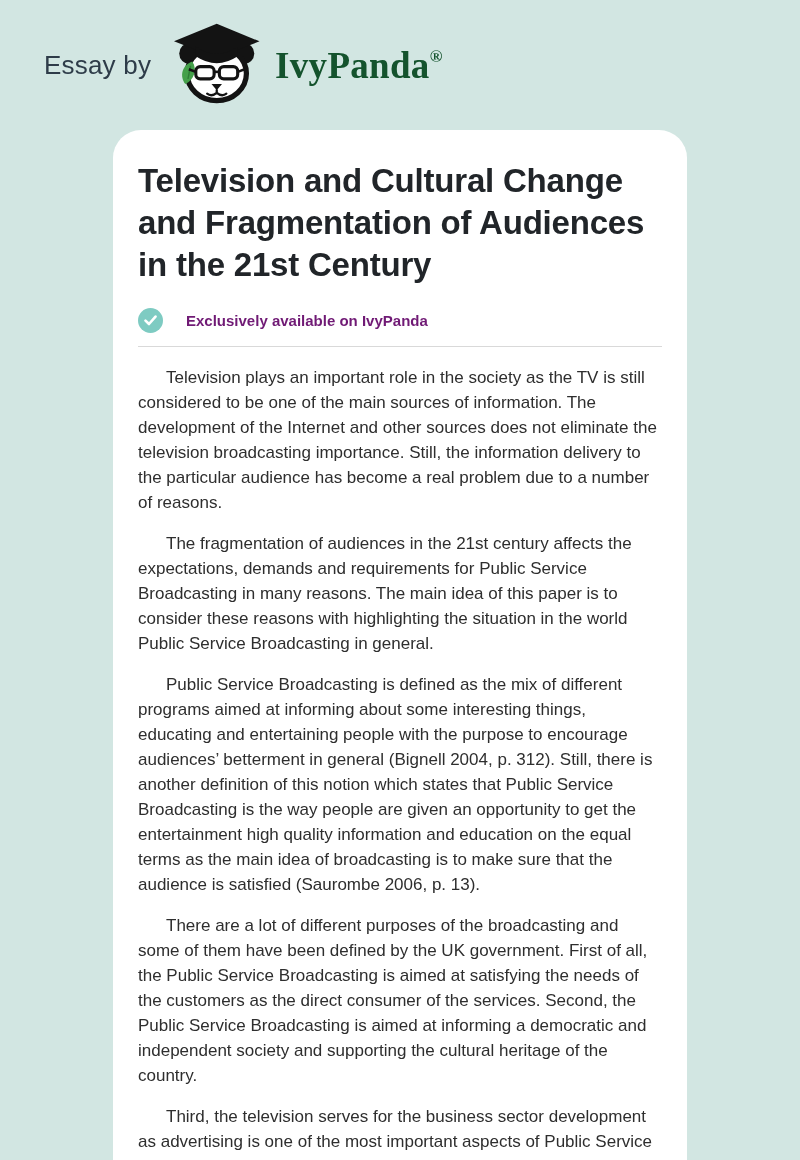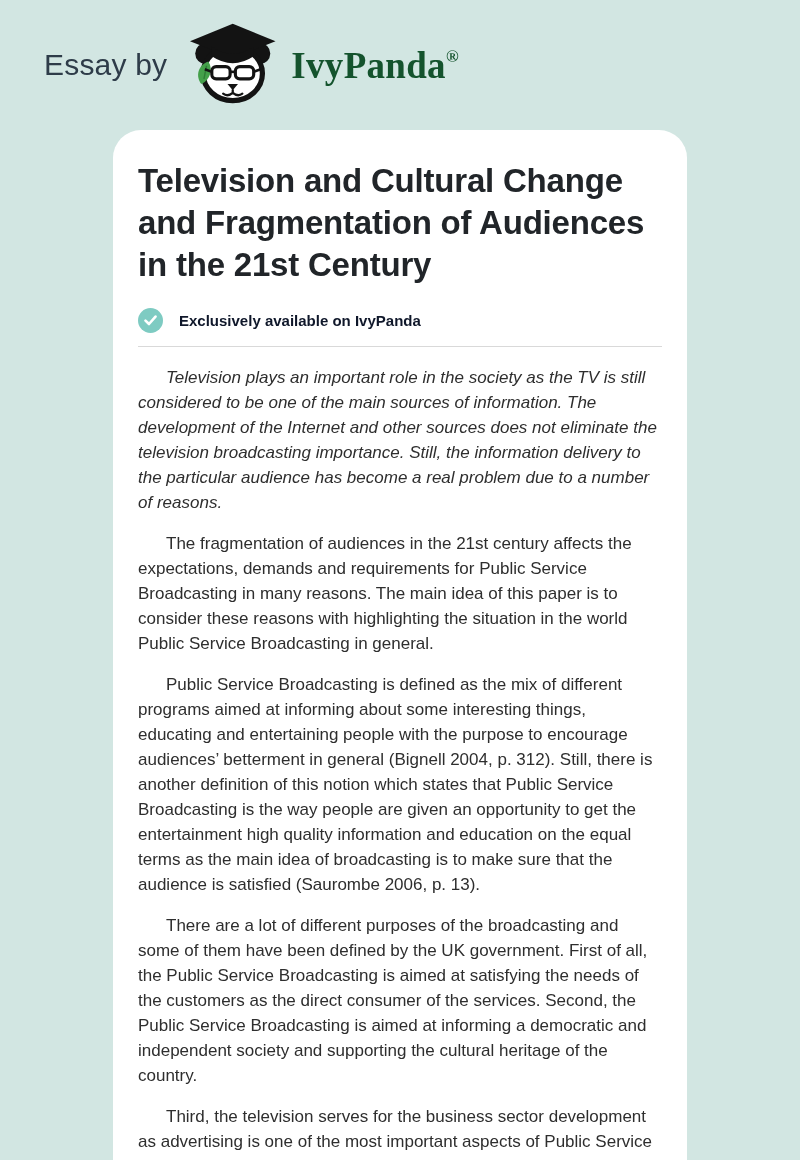--- a/index.html
+++ b/index.html
@@ -12,21 +12,21 @@
     -webkit-font-smoothing: antialiased;
   }
   
   .header {
     height: 130px;
     display: flex;
     align-items: center;
     padding-left: 44px;
   }
   .essay-by {
-    font-size: 30px;
+    font-size: 26px;
     color: #2e3c49;
     letter-spacing: 0.2px;
   }
   .logo {
     margin: 2px 12px 0 16px;
     flex: 0 0 auto;
   }
   .brand {
     font-family: "Liberation Serif", serif;
     font-weight: 700;
@@ -66,39 +66,39 @@
     width: 25px;
     height: 25px;
     border-radius: 50%;
     background: #7ecbc2;
     display: flex;
     align-items: center;
     justify-content: center;
     flex: 0 0 auto;
   }
   .badge-label {
-    margin-left: 16px;
+    margin-left: 23px;
     font-size: 15px;
     font-weight: 700;
-    color: #0f172a;
+    color: #701a75;
   }
   .divider {
     border: none;
     border-top: 1px solid #d9d9d9;
     margin: 13px 0 0 0;
   }
   .essay p {
     font-size: 17px;
     line-height: 25px;
     color: #2e2e2e;
     text-indent: 28px;
     margin: 16px 0 0 0;
     text-align: left;
   }
-  .essay p.first { margin-top: 18px; font-style: italic; }
+  .essay p.first { margin-top: 18px; }
 </style>
 </head>
 <body>
 
 <div class="header">
   <span class="essay-by">Essay by</span>
   <span class="logo">
     <svg width="96" height="86" viewBox="0 0 110 98" aria-hidden="true">
 
       <path d="M29 22 L29 48" stroke="#3f9e47" stroke-width="2.4" stroke-dasharray="4 3" fill="none"></path>

